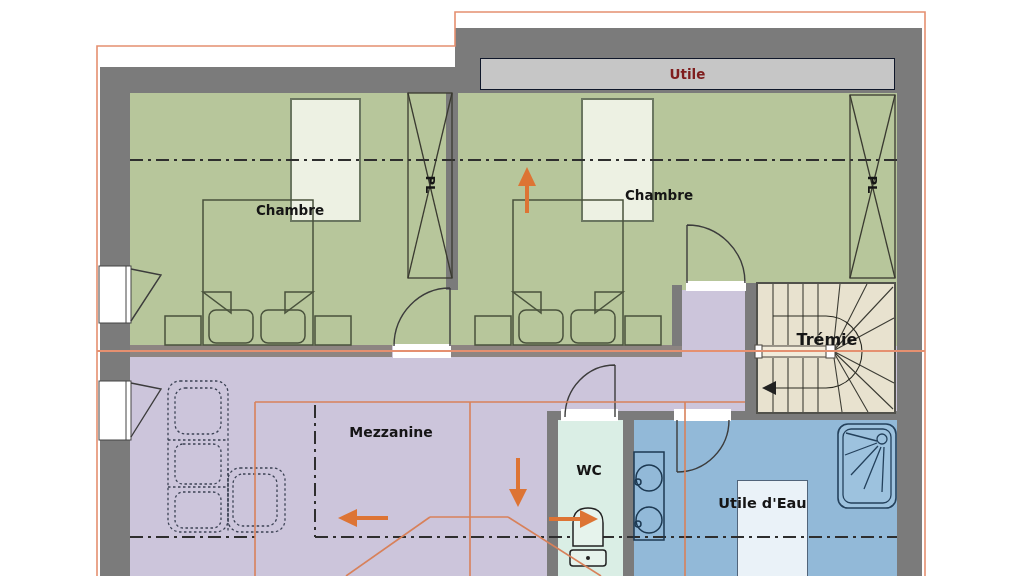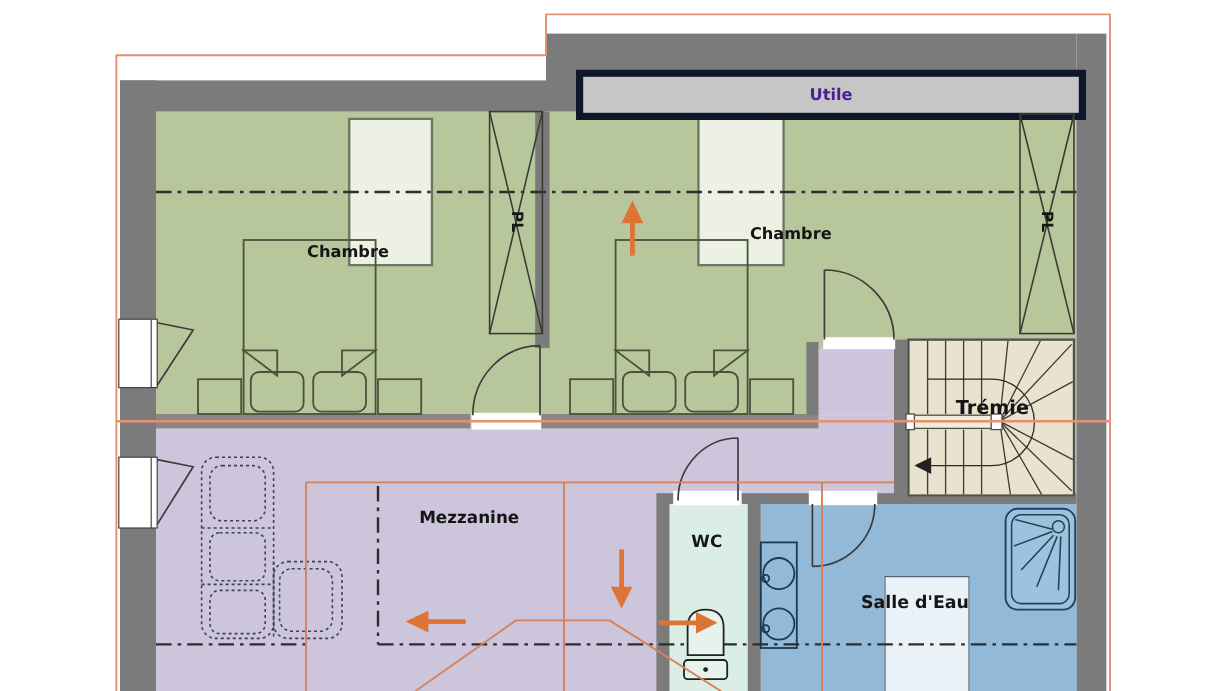--- a/index.html
+++ b/index.html
@@ -10,23 +10,23 @@
   .threshold{position:absolute;background:#ffffff;z-index:3;}
   .room-label{position:absolute;z-index:10;font-weight:bold;color:#151515;
               text-align:center;white-space:nowrap;}
   #svg-layer{position:absolute;left:0;top:0;z-index:5;}
   .fill-green{background:var(--bedroom);}
   .fill-purple{background:var(--mezzanine);}
   .fill-mint{background:var(--wc);}
   .fill-blue{background:var(--bath);}
   .velux{position:absolute;background:var(--velux);border:2px solid #6b7761;z-index:2;}
   .utile-strip{position:absolute;left:480px;top:58px;width:413px;height:30px;
-               background:var(--utile-strip);border:6px solid #0f172a;z-index:4;
+               background:var(--utile-strip);border:1px solid #0f172a;z-index:4;
                display:flex;align-items:center;justify-content:center;
-               font-weight:bold;font-size:13.5px;color:#4c1d95;}
+               font-weight:bold;font-size:13.5px;color:#7f1d1d;}
   .pl-label{transform:rotate(90deg);}
 </style>
 </head>
 <body>
 
 <div id="plan">
 
   <div class="abs fill-green" style="left:130px;top:93px;width:767px;height:253px;"></div>
   <div class="abs fill-purple" style="left:130px;top:346px;width:767px;height:230px;"></div>
   <div class="abs fill-purple" style="left:682px;top:290px;width:63px;height:56px;"></div>
@@ -196,17 +196,17 @@
       <polygon points="518,507 509,489 527,489" style="stroke:none;"></polygon>
       <line x1="549" y1="519" x2="581" y2="519"></line>
       <polygon points="598,519 580,510 580,528" style="stroke:none;"></polygon>
     </g>
   </svg>
 
   <div class="room-label" style="left:240px;top:202px;width:100px;font-size:13.5px;">Chambre</div>
   <div class="room-label" style="left:609px;top:187px;width:100px;font-size:13.5px;">Chambre</div>
   <div class="room-label" style="left:777px;top:330px;width:100px;font-size:16px;">Trémie</div>
   <div class="room-label" style="left:331px;top:424px;width:120px;font-size:14px;">Mezzanine</div>
-  <div class="room-label" style="left:558px;top:444px;width:62px;font-size:14px;">WC</div>
-  <div class="room-label" style="left:695px;top:495px;width:135px;font-size:14.5px;">Salle d'Eau</div>
+  <div class="room-label" style="left:558px;top:462px;width:62px;font-size:14px;">WC</div>
+  <div class="room-label" style="left:695px;top:495px;width:135px;font-size:14.5px;">Utile d'Eau</div>
   <div class="room-label pl-label" style="left:405px;top:177px;width:50px;font-size:13px;">PL</div>
   <div class="room-label pl-label" style="left:847px;top:177px;width:50px;font-size:13px;">PL</div>
 </div>
 
 </body></html>

